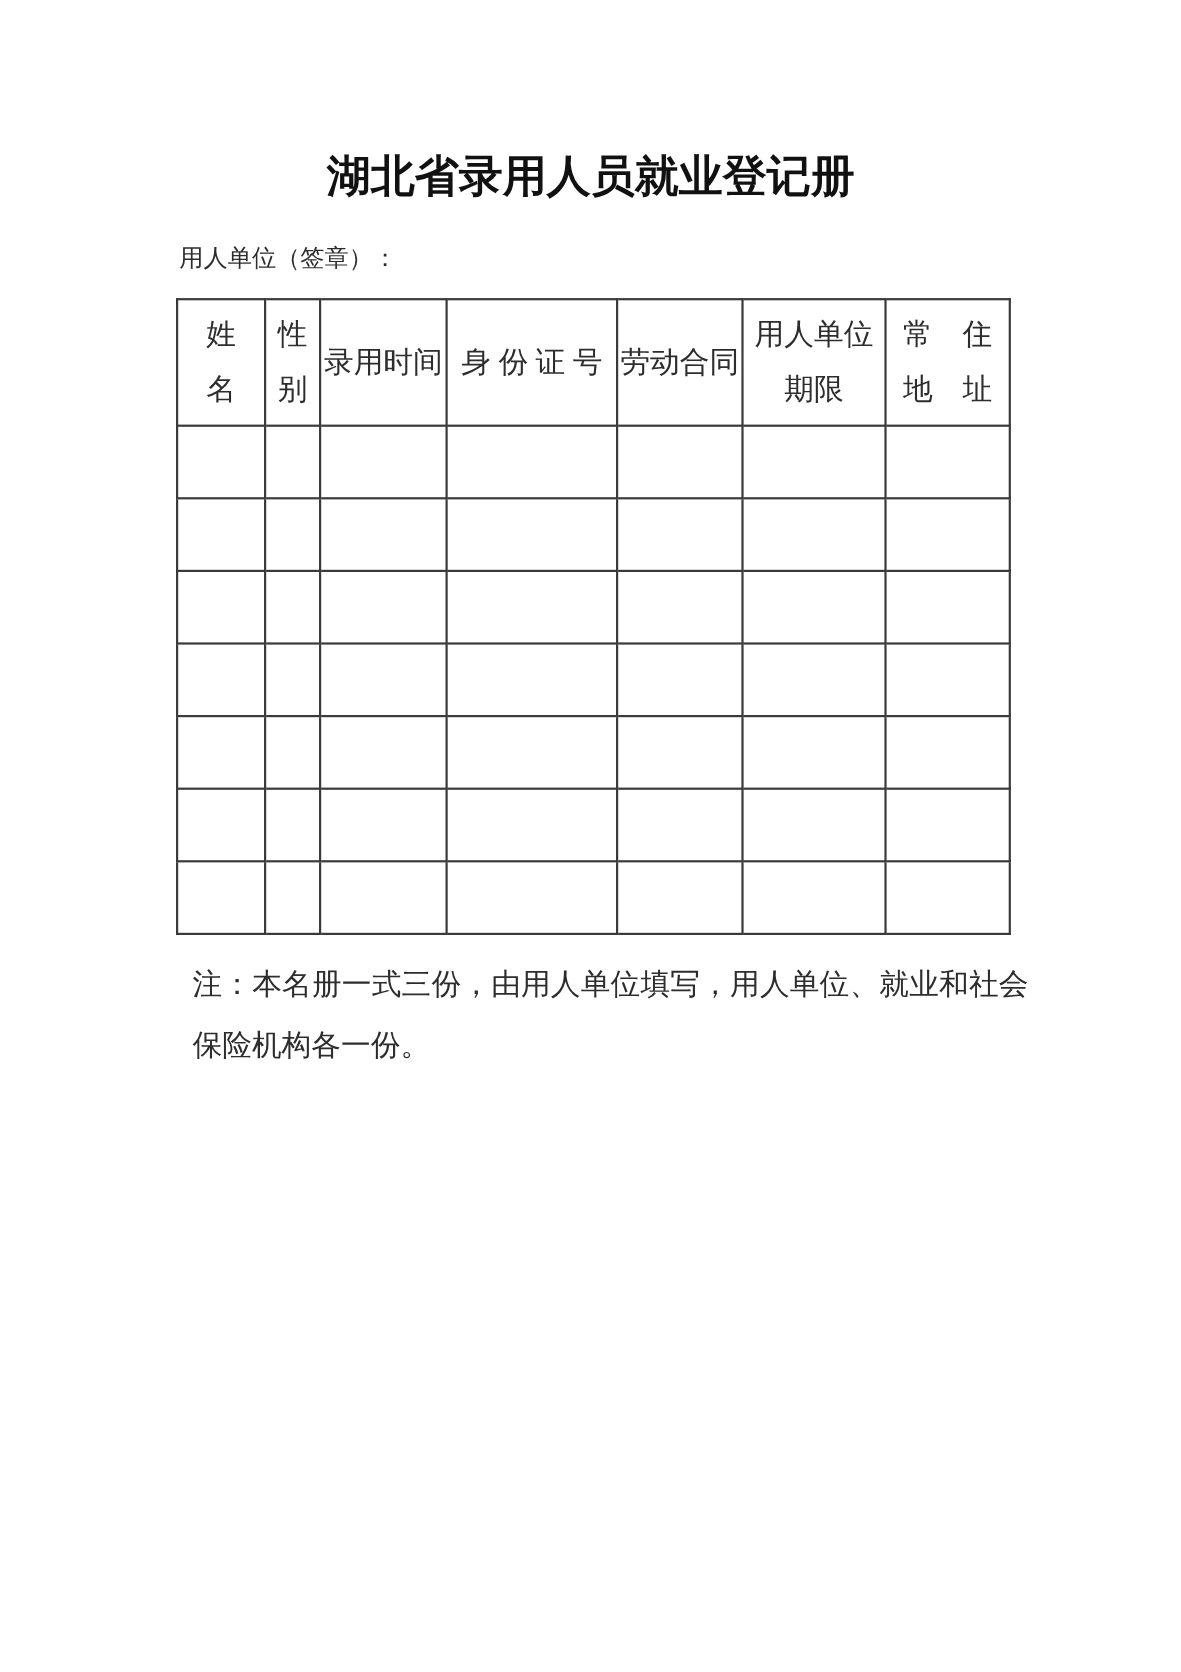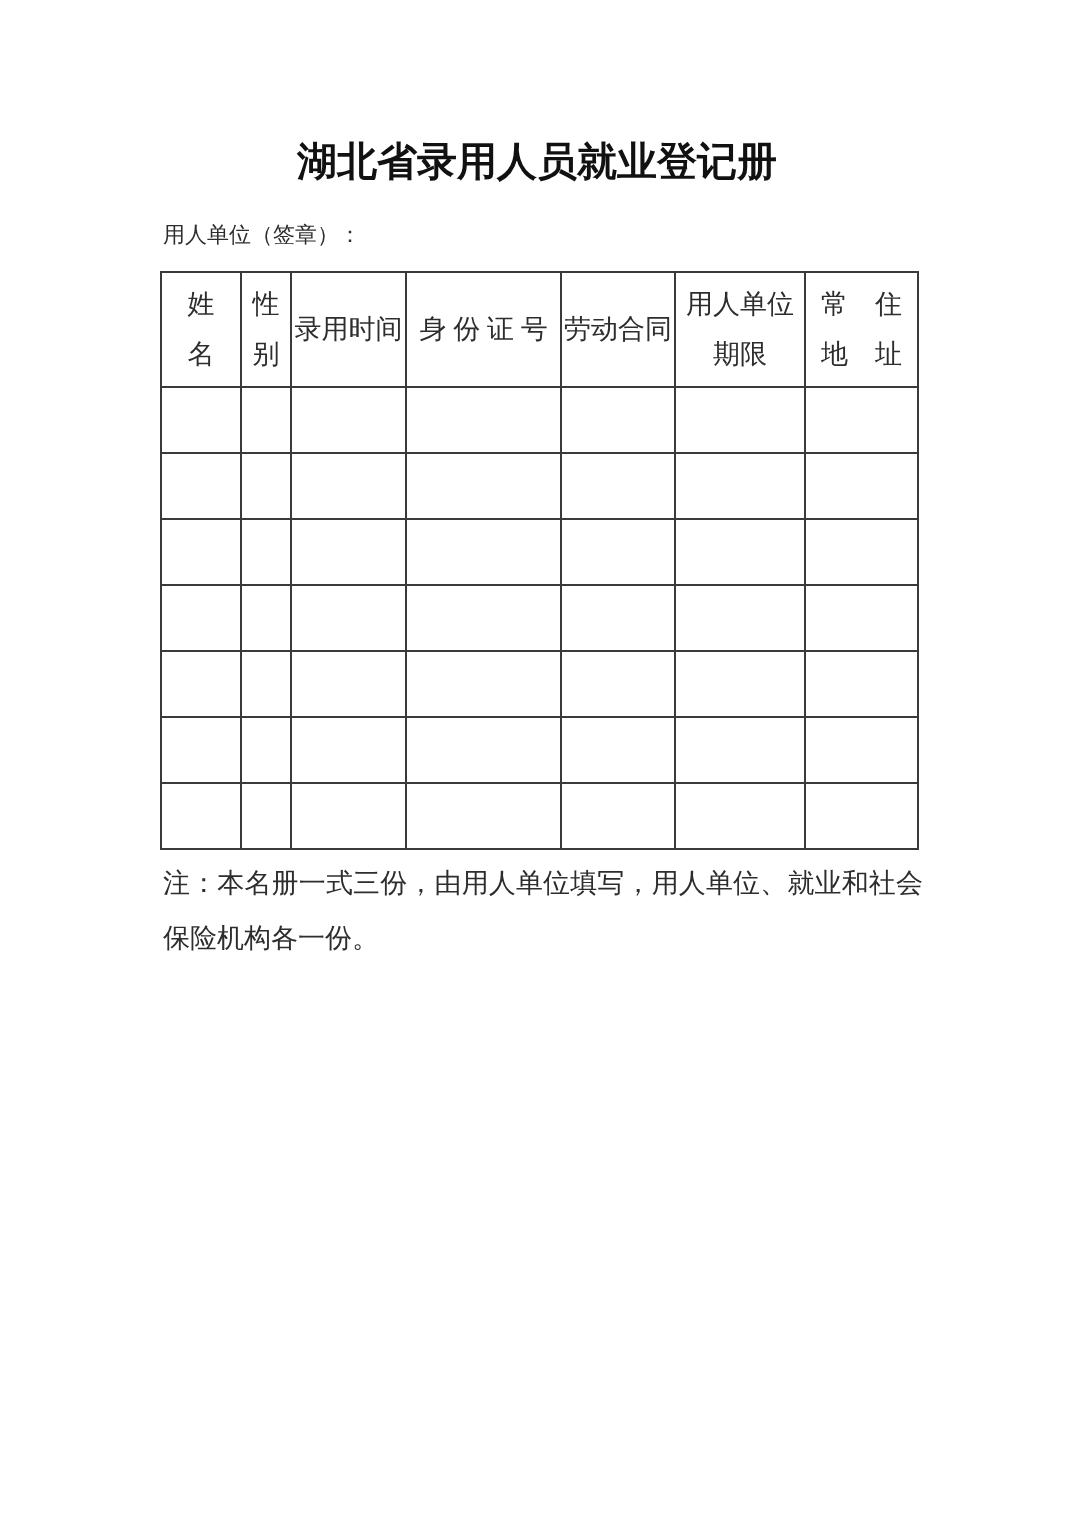--- a/index.html
+++ b/index.html
@@ -74,21 +74,21 @@
     justify-content: center;
     gap: 20px;
     line-height: 1.1;
     white-space: nowrap;
   }
   .note {
     position: absolute;
     top: 856px;
     left: 163px;
     width: 760px;
-    margin: 0;
+    margin: 12px;
     font-size: 27px;
     line-height: 55px;
     text-align: justify;
     color: #2d2d2d;
   }
 </style>
 </head>
 <body>
 
 <div class="page">

